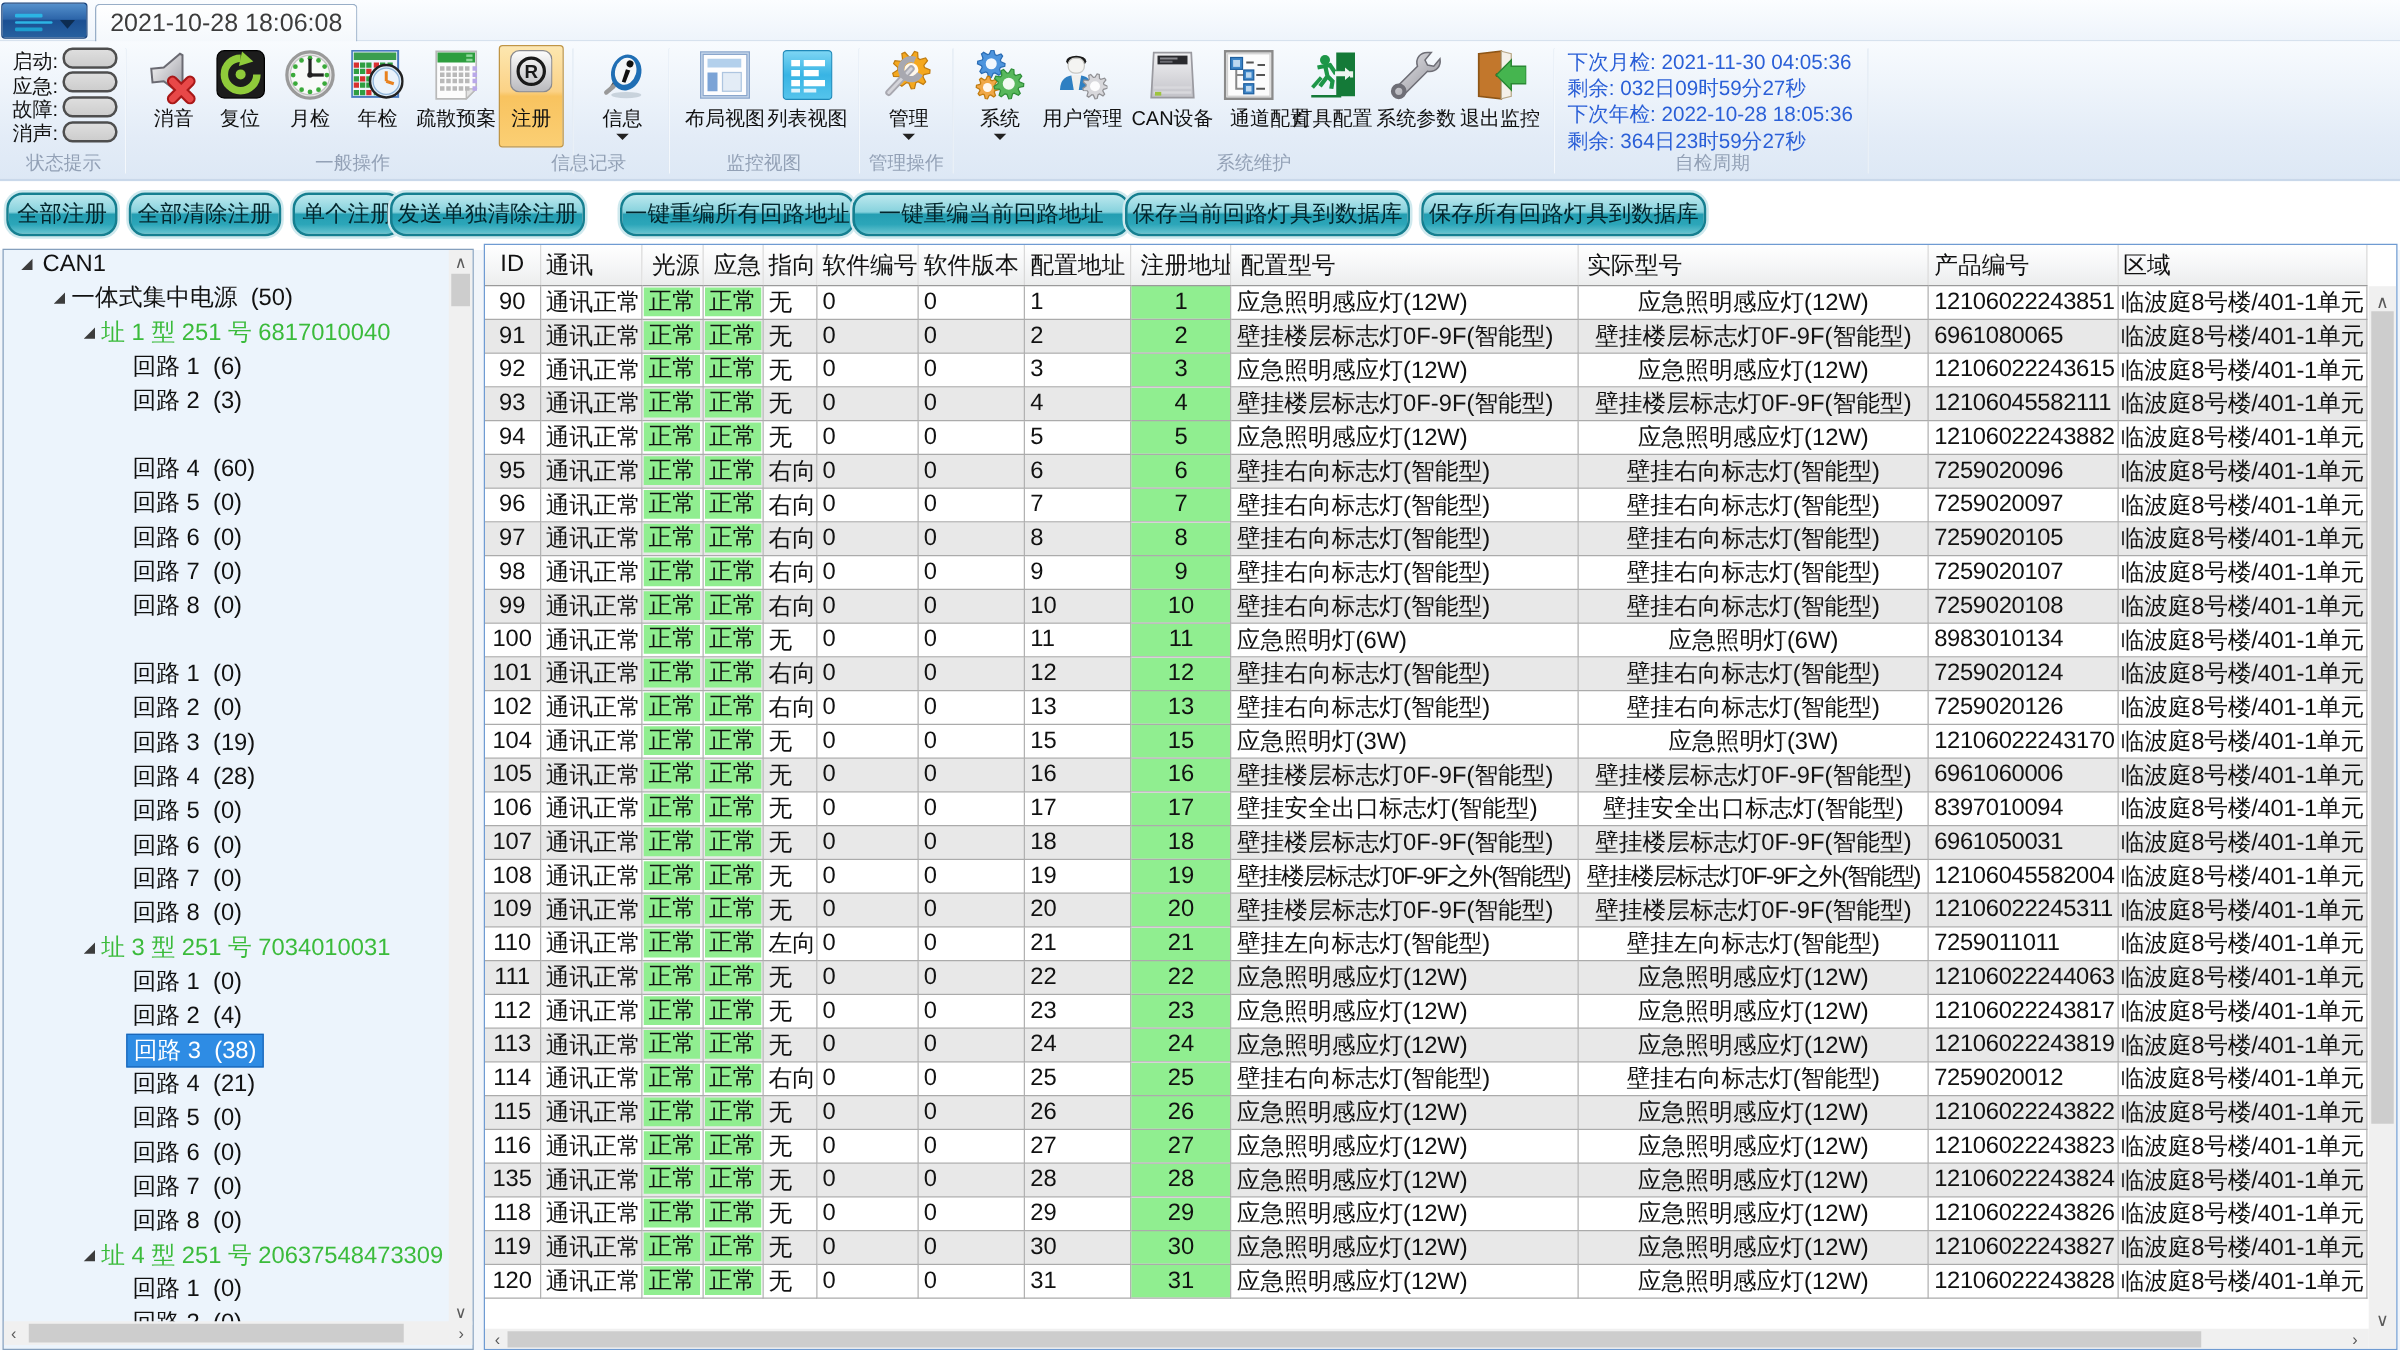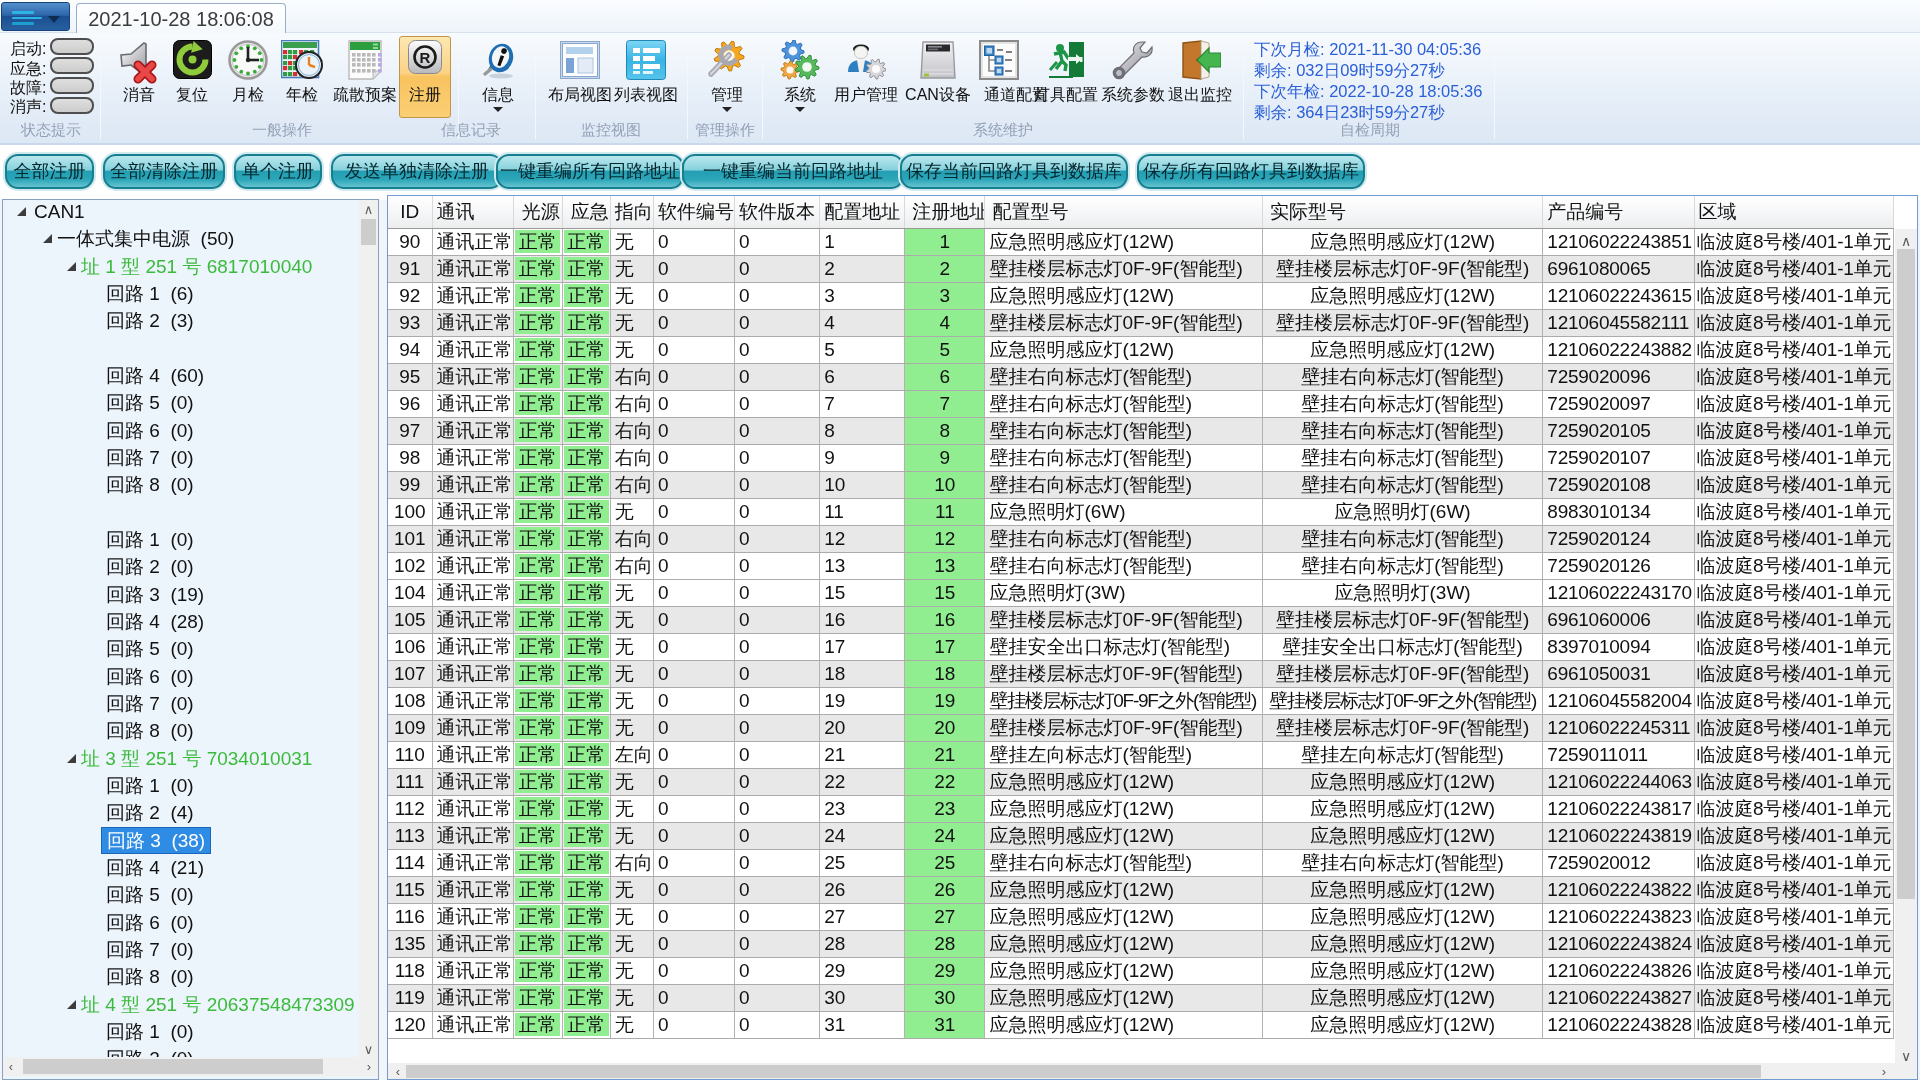--- a/index.html
+++ b/index.html
@@ -319,21 +319,21 @@
 <div class="rlabel" style="left:1200px">退出监控</div>
 <div class="iline" style="top:6px">下次月检: 2021-11-30 04:05:36</div>
 <div class="iline" style="top:27px">剩余: 032日09时59分27秒</div>
 <div class="iline" style="top:48px">下次年检: 2022-10-28 18:05:36</div>
 <div class="iline" style="top:69px">剩余: 364日23时59分27秒</div>
 </div>
 <div id="btnrow">
 <div class="tealbtn" style="left:5px;width:89px">全部注册</div>
 <div class="tealbtn" style="left:103px;width:122px">全部清除注册</div>
 <div class="tealbtn" style="left:234px;width:88px">单个注册</div>
-<div class="tealbtn" style="left:331px;width:172px">发送单独清除注册</div>
+<div class="tealbtn" style="left:312px;width:156px">发送单独清除注册</div>
 <div class="tealbtn" style="left:496px;width:188px">一键重编所有回路地址</div>
 <div class="tealbtn" style="left:682px;width:222px">一键重编当前回路地址</div>
 <div class="tealbtn" style="left:900px;width:228px">保存当前回路灯具到数据库</div>
 <div class="tealbtn" style="left:1137px;width:228px">保存所有回路灯具到数据库</div>
 </div>
 <div id="tree">
 <div class="trow" style="top:-2px">
       <span class="arr" style="left:14px"></span>
       <span class="" style="position:absolute;left:31px"><span class="">CAN1</span></span>
     </div>

